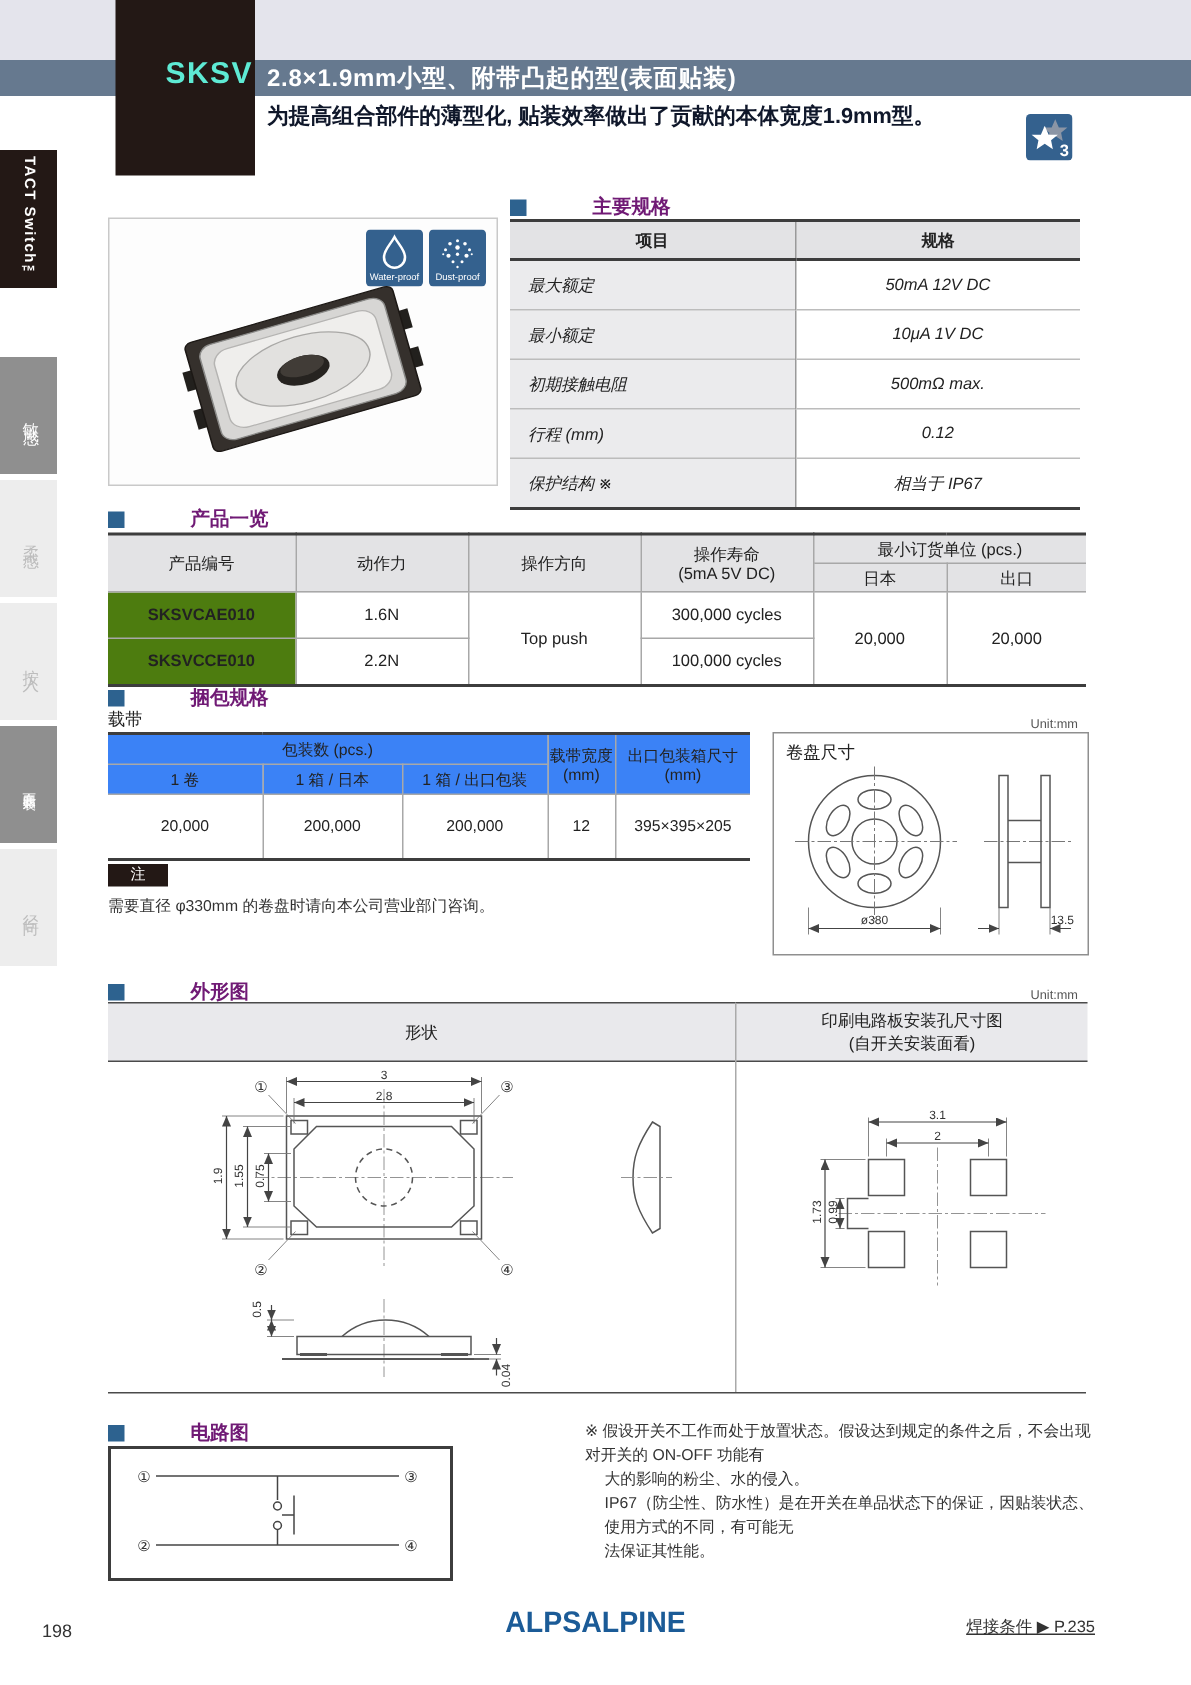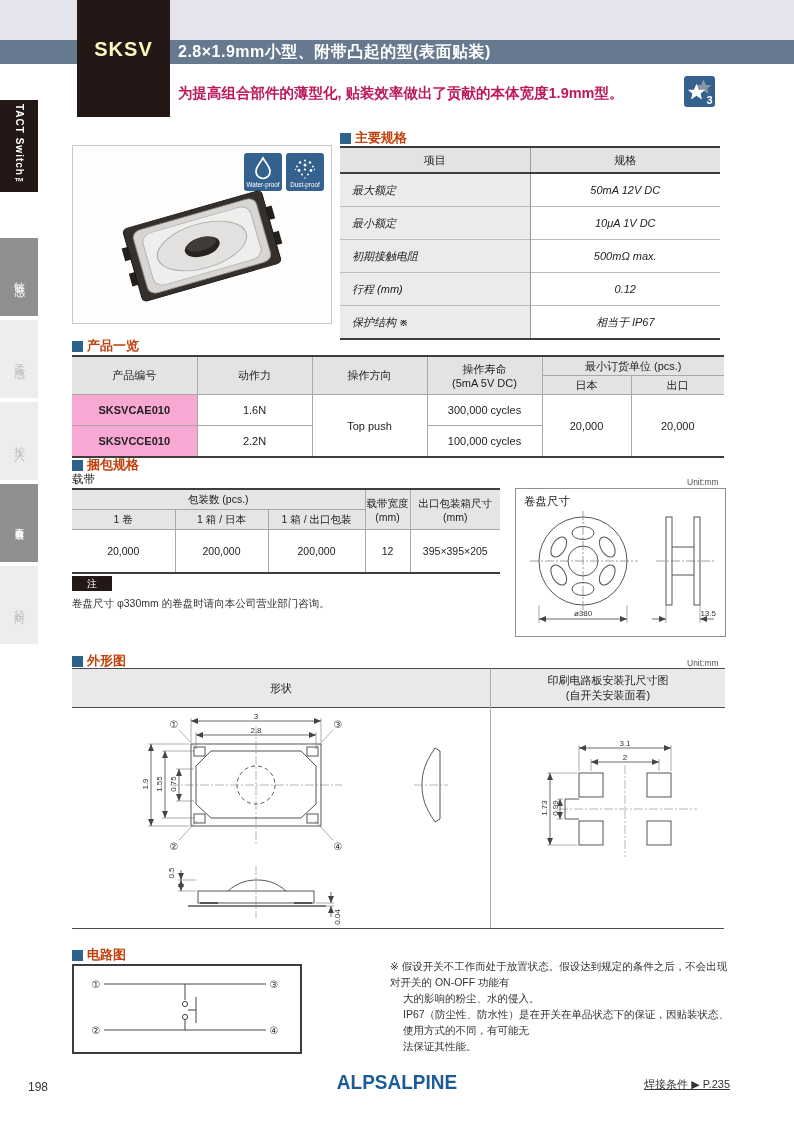--- a/index.html
+++ b/index.html
@@ -5,84 +5,84 @@
   html,body{margin:0;padding:0;background:#fff;}
   body{font-family:"Liberation Sans","DejaVu Sans",sans-serif;color:#222;}
   .page{position:relative;width:794px;height:1123px;background:#fff;overflow:hidden;}
   .abs{position:absolute;}
 
   
   .topband{left:0;top:0;width:794px;height:40px;background:#e4e4ec;}
   .slatebar{left:0;top:40px;width:794px;height:24px;background:#66798f;}
   .bar-title{left:178px;top:42px;font-size:16px;font-weight:bold;color:#fff;letter-spacing:0.5px;}
   .sksv-box{left:77px;top:0;width:93px;height:117px;background:#231815;}
-  .sksv-label{position:absolute;left:0;top:38px;width:93px;text-align:center;color:#fef9c3;font-weight:bold;font-size:20px;letter-spacing:1px;}
-  .subtitle{left:178px;top:84px;font-size:14.5px;font-weight:bold;color:#be185d;text-align:center;}
+  .sksv-label{position:absolute;left:0;top:38px;width:93px;text-align:center;color:#5eead4;font-weight:bold;font-size:20px;letter-spacing:1px;padding-left:16px;}
+  .subtitle{left:178px;top:68px;font-size:14.5px;font-weight:bold;color:#0f172a;text-align:center;}
 
   
   .side-brand{left:0;top:100px;width:38px;height:92px;background:#231815;color:#fff;
     writing-mode:vertical-rl;font-size:10px;font-weight:bold;display:flex;align-items:center;justify-content:center;letter-spacing:1px;}
   .side-tab{left:0;width:38px;height:78px;display:flex;align-items:center;justify-content:center;
     writing-mode:vertical-rl;text-orientation:upright;font-size:11px;letter-spacing:4px;}
   .tab-on{background:#8f8f8f;color:#fff;}
   .tab-off{background:#ededed;color:#bdbdbd;}
   .t4{font-size:9px;letter-spacing:1px;}
 
   
-  .sec-title{font-size:13px;font-weight:bold;color:#c2410c;display:flex;align-items:center;}
+  .sec-title{font-size:13px;font-weight:bold;color:#701a75;display:flex;align-items:center;gap:40px;}
   .sq{display:inline-block;width:11px;height:11px;background:#2d628f;margin-right:4px;}
   .unit{font-size:8.5px;color:#555;}
 
   
   .photo-box{left:72px;top:145px;width:258px;height:177px;border:1px solid #c9c9c9;background:#fdfdfd;}
   .badges{position:absolute;right:7px;top:7px;display:flex;gap:4px;}
 
   
   table{border-collapse:collapse;}
   .spec-table{font-size:11px;border-top:2px solid #3d3d3d;border-bottom:2px solid #3d3d3d;table-layout:fixed;}
-  .spec-table th{background:#e3e3e5;border-bottom:2px solid #3d3d3d;height:22px;font-weight:normal;}
+  .spec-table th{background:#e3e3e5;border-bottom:2px solid #3d3d3d;height:22px;font-weight:bold;}
   .spec-table td{height:30px;border-top:1px solid #bcbcbc;text-align:center;font-style:italic;}
   .spec-table tr:first-child td{border-top:none;}
   .spec-table th+th,.spec-table td+td{border-left:1px solid #9a9a9a;}
   .spec-table td.item{background:#ebebed;text-align:left;padding-left:12px;}
 
   
   .prod-table{font-size:11px;border-top:2px solid #3d3d3d;border-bottom:2px solid #3d3d3d;table-layout:fixed;}
   .prod-table th{background:#e3e3e5;font-weight:normal;height:16px;border:1px solid #a8a8a8;border-top:none;}
   .prod-table td{height:28px;text-align:center;border:1px solid #a8a8a8;}
-  .prod-table td.model{background:#f9a8d4;font-weight:bold;}
+  .prod-table td.model{background:#4d7c0f;font-weight:bold;}
   .prod-table th:first-child,.prod-table td:first-child{border-left:none;}
   .prod-table th:last-child,.prod-table td:last-child{border-right:none;}
   .prod-table thead tr:first-child th{border-top:none;}
   .prod-table tbody tr:last-child td{border-bottom:none;}
   .prod-table thead{border-bottom:1.5px solid #3d3d3d;padding-left:14px;}
 
   
   .pack-table{font-size:10.5px;border-top:2px solid #3d3d3d;border-bottom:2px solid #3d3d3d;table-layout:fixed;}
-  .pack-table th{background:#e5e5e5;font-weight:normal;height:17px;border:1px solid #a8a8a8;border-top:none;}
+  .pack-table th{background:#3b82f6;font-weight:normal;height:17px;border:1px solid #a8a8a8;border-top:none;}
   .pack-table td{height:40px;text-align:center;border:1px solid #a8a8a8;border-bottom:none;}
   .pack-table th:first-child,.pack-table td:first-child{border-left:none;}
   .pack-table th:last-child,.pack-table td:last-child{border-right:none;}
   .pack-table thead{border-bottom:1.5px solid #3d3d3d;}
 
   .note-tag{left:72px;top:576px;width:40px;height:15px;background:#231815;color:#fff;font-size:10px;text-align:center;line-height:15px;}
   .note-text{left:72px;top:597px;font-size:10.5px;color:#333;}
 
   .reel-box{left:515px;top:488px;width:209px;height:147px;border:1px solid #8f8f8f;}
   .reel-title{position:absolute;left:8px;top:5px;font-size:11.5px;color:#222;text-align:right;}
 
   
   .out-h{top:668px;height:38px;background:#e9e9ec;border-top:1px solid #4a4a4a;border-bottom:1px solid #4a4a4a;
     display:flex;flex-direction:column;align-items:center;justify-content:center;font-size:11px;color:#222;}
   .out-body{left:72px;top:707px;width:652px;height:221px;border-bottom:1px solid #4a4a4a;}
   .out-div{position:absolute;left:418px;top:0;width:1px;height:221px;background:#aaa;}
 
   
   .circ-box{left:72px;top:964px;width:226px;height:86px;border:2px solid #3d3d3d;}
-  .notes{left:390px;top:946px;width:345px;font-size:10.5px;line-height:16px;color:#333;margin-top:12px;}
+  .notes{left:390px;top:946px;width:345px;font-size:10.5px;line-height:16px;color:#333;}
   .notes .ind{padding-left:13px;}
 
   
   .foot-page{left:28px;top:1080px;font-size:12px;color:#333;}
   .foot-logo{left:0;top:1072px;width:794px;text-align:center;font-size:19px;font-weight:800;color:#1b5b97;letter-spacing:0px;transform:scaleY(1.04);}
   .foot-link{right:64px;top:1077px;font-size:11px;color:#333;text-decoration:underline;}
 
   .dimtxt{font-size:8px;fill:#333;font-family:"Liberation Sans",sans-serif;}
   .pin{font-size:10px;fill:#333;font-family:"DejaVu Sans",sans-serif;}
   svg{display:block;}
@@ -283,21 +283,21 @@
         <td>20,000</td>
         <td>200,000</td>
         <td>200,000</td>
         <td>12</td>
         <td>395×395×205</td>
       </tr>
     </tbody>
   </table>
 
   <div class="abs note-tag">注</div>
-  <div class="abs note-text">卷盘尺寸 φ330mm 的卷盘时请向本公司营业部门咨询。</div>
+  <div class="abs note-text">需要直径 φ330mm 的卷盘时请向本公司营业部门咨询。</div>
 
   <div class="abs reel-box">
     <div class="reel-title">卷盘尺寸</div>
     <svg width="205" height="122" viewBox="0 0 205 122" style="position:absolute;left:2px;top:20px;">
       <defs>
         <marker id="m1" markerWidth="8" markerHeight="8" refX="7" refY="3" orient="auto-start-reverse" markerUnits="userSpaceOnUse">
           <path d="M0,0 L7,3 L0,6 Z" fill="#444"></path>
         </marker>
       </defs>
       <g stroke="#555" fill="none" stroke-width="1">

